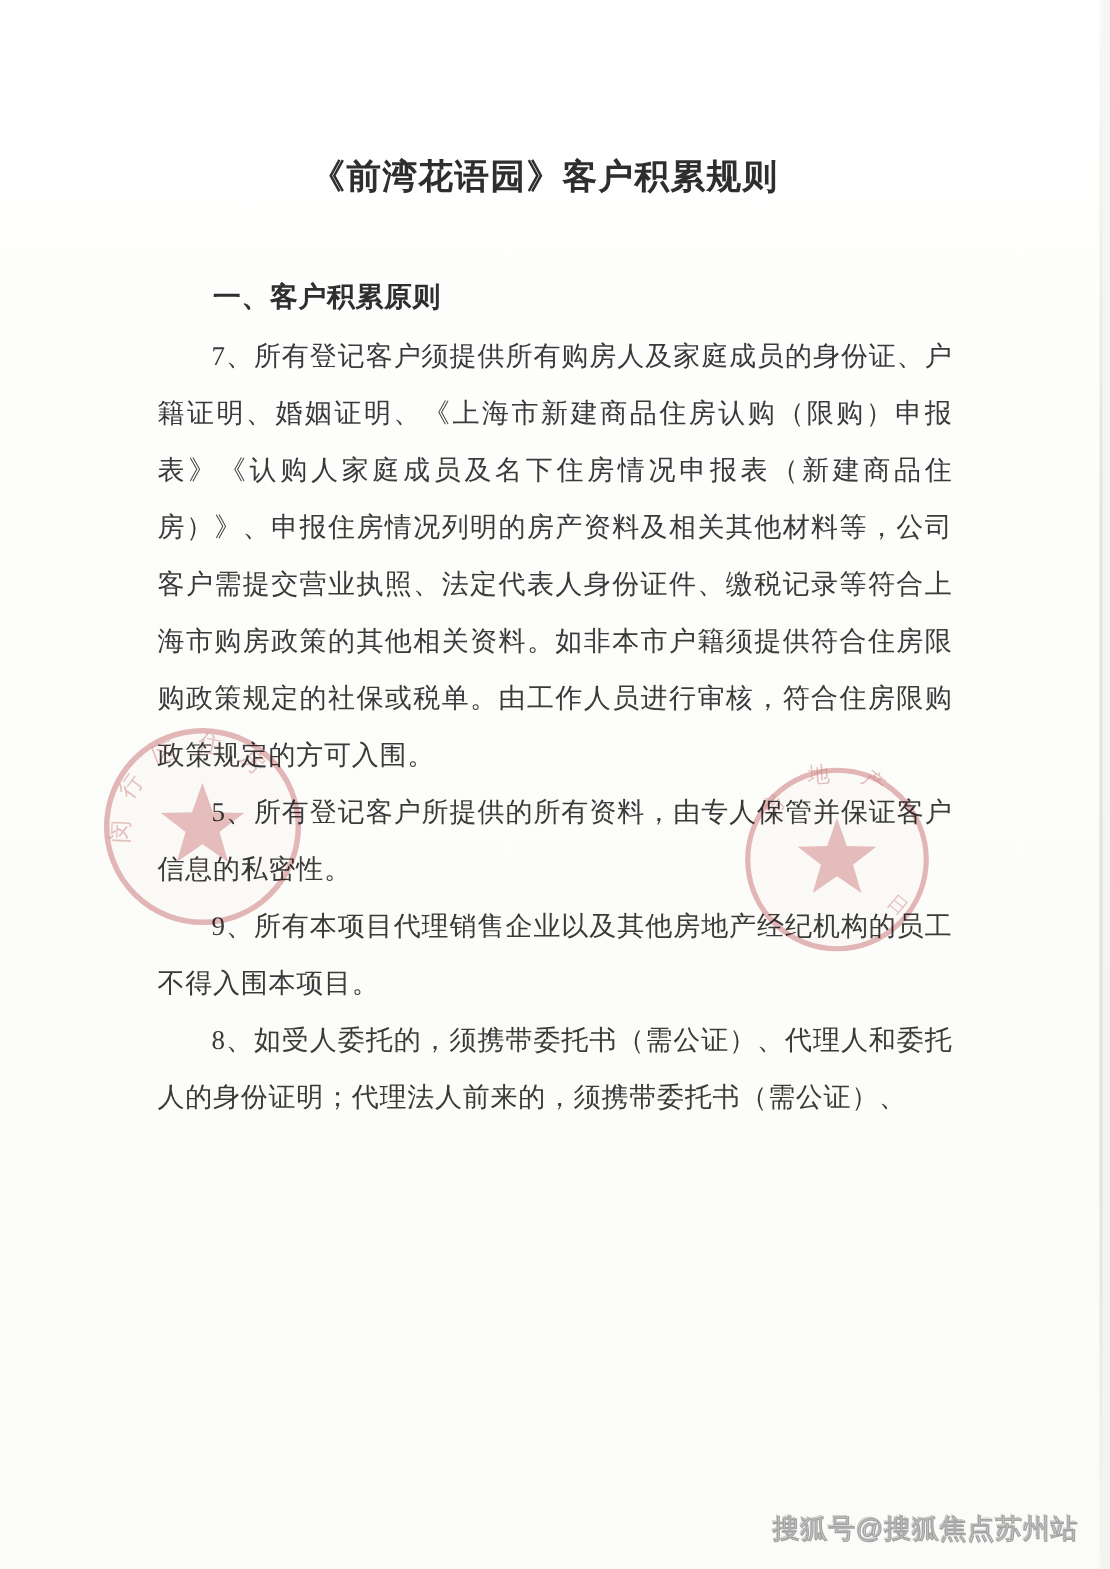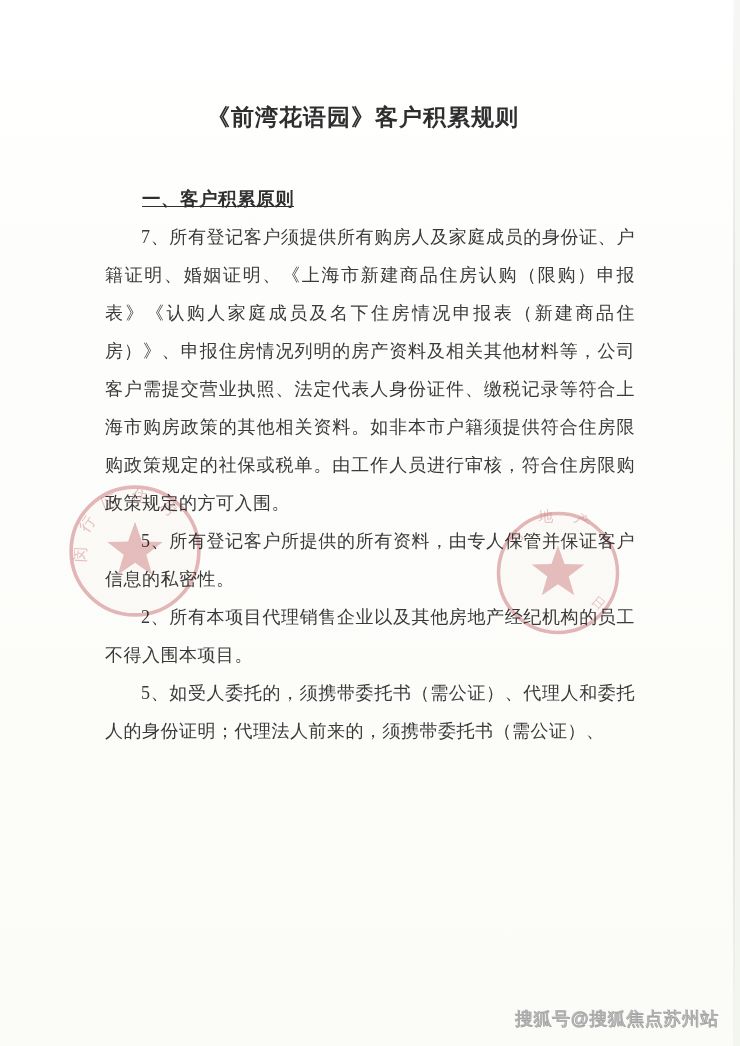--- a/index.html
+++ b/index.html
@@ -65,21 +65,20 @@
   .doc-body p {
     margin: 0;
     text-indent: 2em;
   }
   .doc-body .section-heading {
     margin: 0;
     text-indent: 2em;
     font-weight: bold;
     color: #2f2f2f;
     font-size: 18.5px;
-    text-decoration: underline;
   }
   
   .seal {
     position: absolute;
     mix-blend-mode: multiply;
     filter: blur(0.5px);
     opacity: 0.78;
   }
   .seal-left  { left: 62px;  top: 478px; width: 146px; height: 146px; }
   .seal-right { left: 489px; top: 504px; width: 138px; height: 138px; }
@@ -102,22 +101,22 @@
 <body>
 
 <div class="page">
 
   <h1 class="doc-title">《前湾花语园》客户积累规则</h1>
 
   <div class="doc-body">
     <p class="section-heading">一、客户积累原则</p>
     <p>7、所有登记客户须提供所有购房人及家庭成员的身份证、户籍证明、婚姻证明、《上海市新建商品住房认购（限购）申报表》《认购人家庭成员及名下住房情况申报表（新建商品住房）》、申报住房情况列明的房产资料及相关其他材料等，公司客户需提交营业执照、法定代表人身份证件、缴税记录等符合上海市购房政策的其他相关资料。如非本市户籍须提供符合住房限购政策规定的社保或税单。由工作人员进行审核，符合住房限购政策规定的方可入围。</p>
     <p>5、所有登记客户所提供的所有资料，由专人保管并保证客户信息的私密性。</p>
-    <p>2、所有本项目代理销售企业以及其他房地产经纪机构的员工不得入围本项目。</p>
-    <p>5、如受人委托的，须携带委托书（需公证）、代理人和委托人的身份证明；代理法人前来的，须携带委托书（需公证）、</p>
+    <p>9、所有本项目代理销售企业以及其他房地产经纪机构的员工不得入围本项目。</p>
+    <p>8、如受人委托的，须携带委托书（需公证）、代理人和委托人的身份证明；代理法人前来的，须携带委托书（需公证）、</p>
   </div>
 
   <div class="seal seal-left">
     <svg viewBox="-80 -80 160 160">
       <circle cx="0" cy="0" r="70" fill="rgba(230,140,145,0.07)" stroke="#c96a70" stroke-width="4" opacity="0.62"></circle>
       <polygon points="0,-32 7.6,-10.5 30.4,-9.9 12.4,4 18.8,25.9 0,13 -18.8,25.9 -12.4,4 -30.4,-9.9 -7.6,-10.5" fill="#c96a70" opacity="0.55"></polygon>
       <path id="arcL" d="M -50 20 A 54 54 0 1 1 50 20" fill="none"></path>
       <text font-size="17" fill="#c05d64" opacity="0.48" letter-spacing="14" font-family="Liberation Serif, DejaVu Serif, serif">
         <textPath href="#arcL" startOffset="8">闵行区住房</textPath>
       </text>

